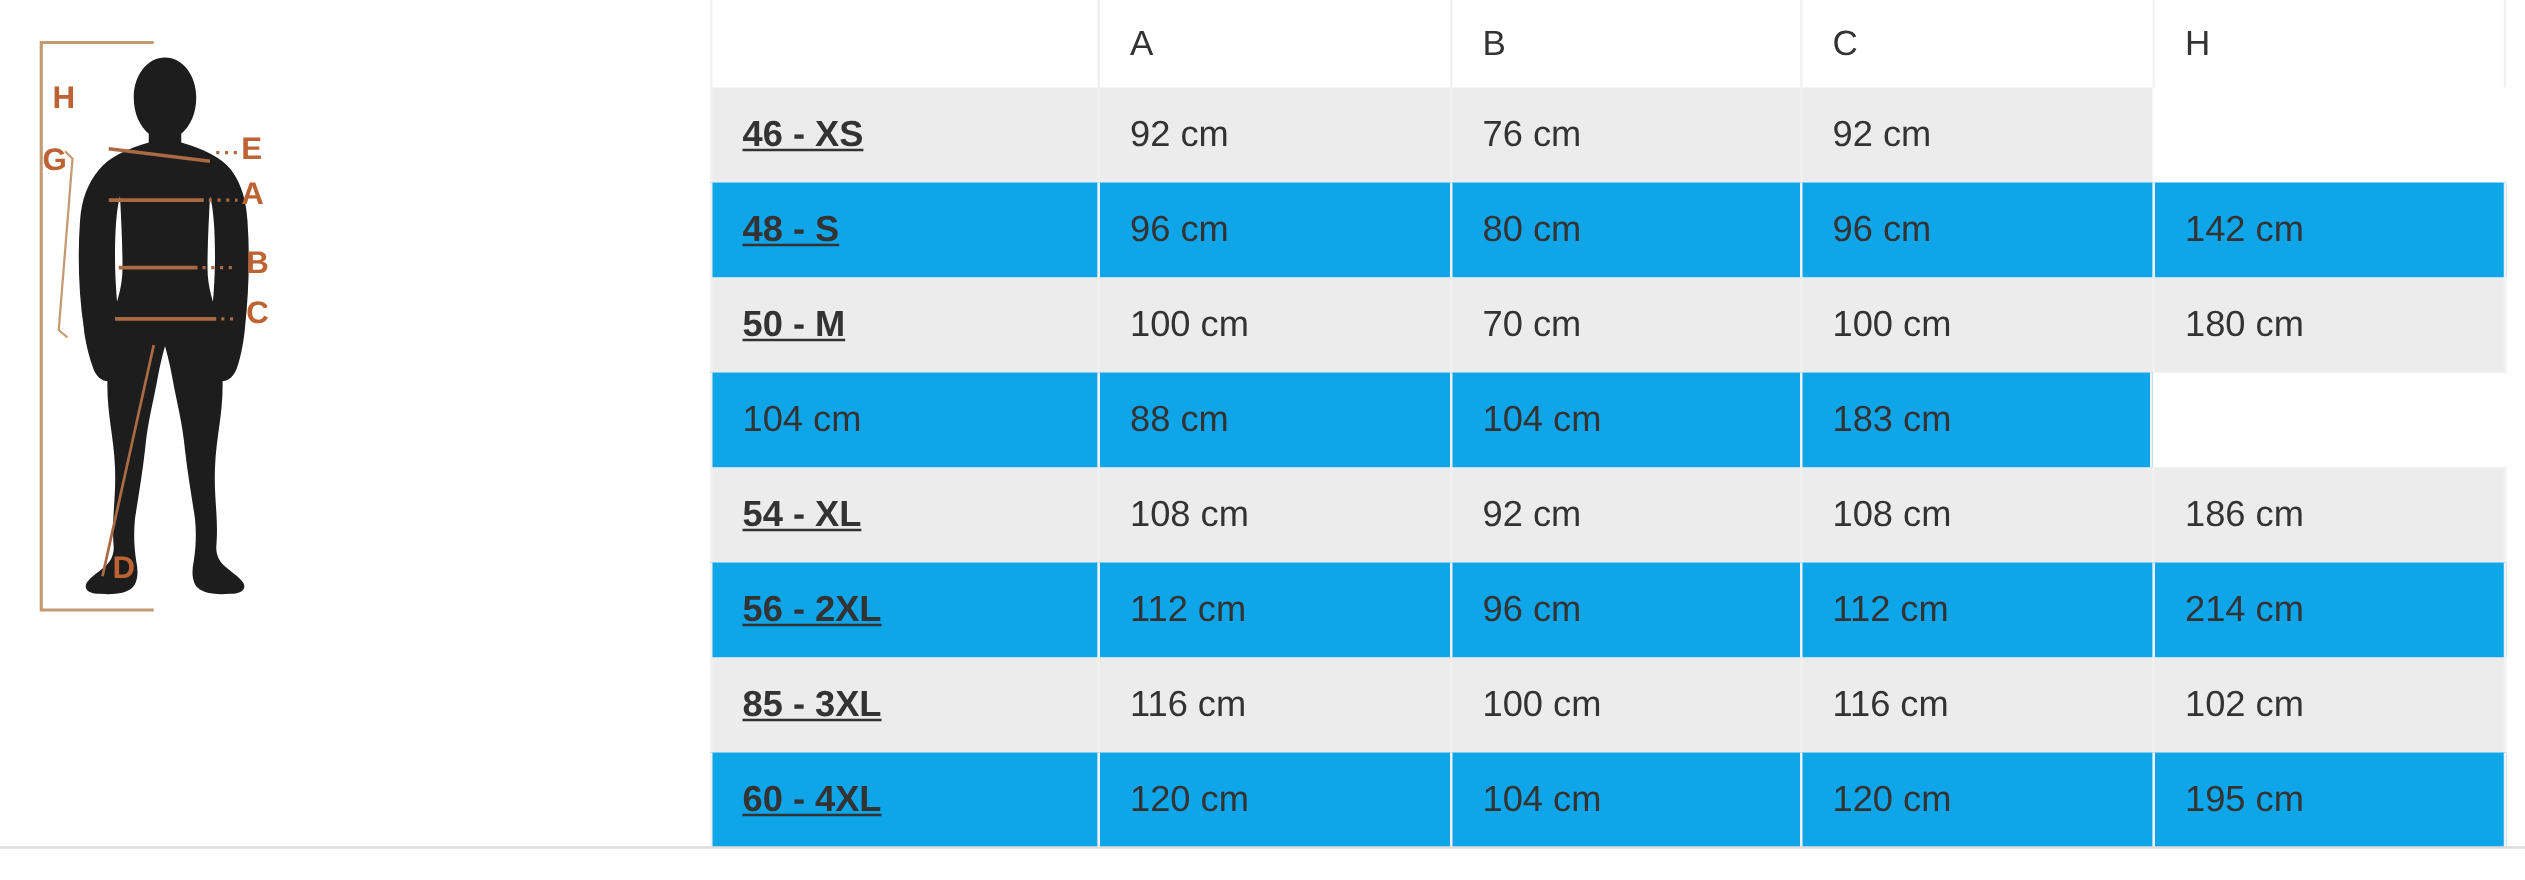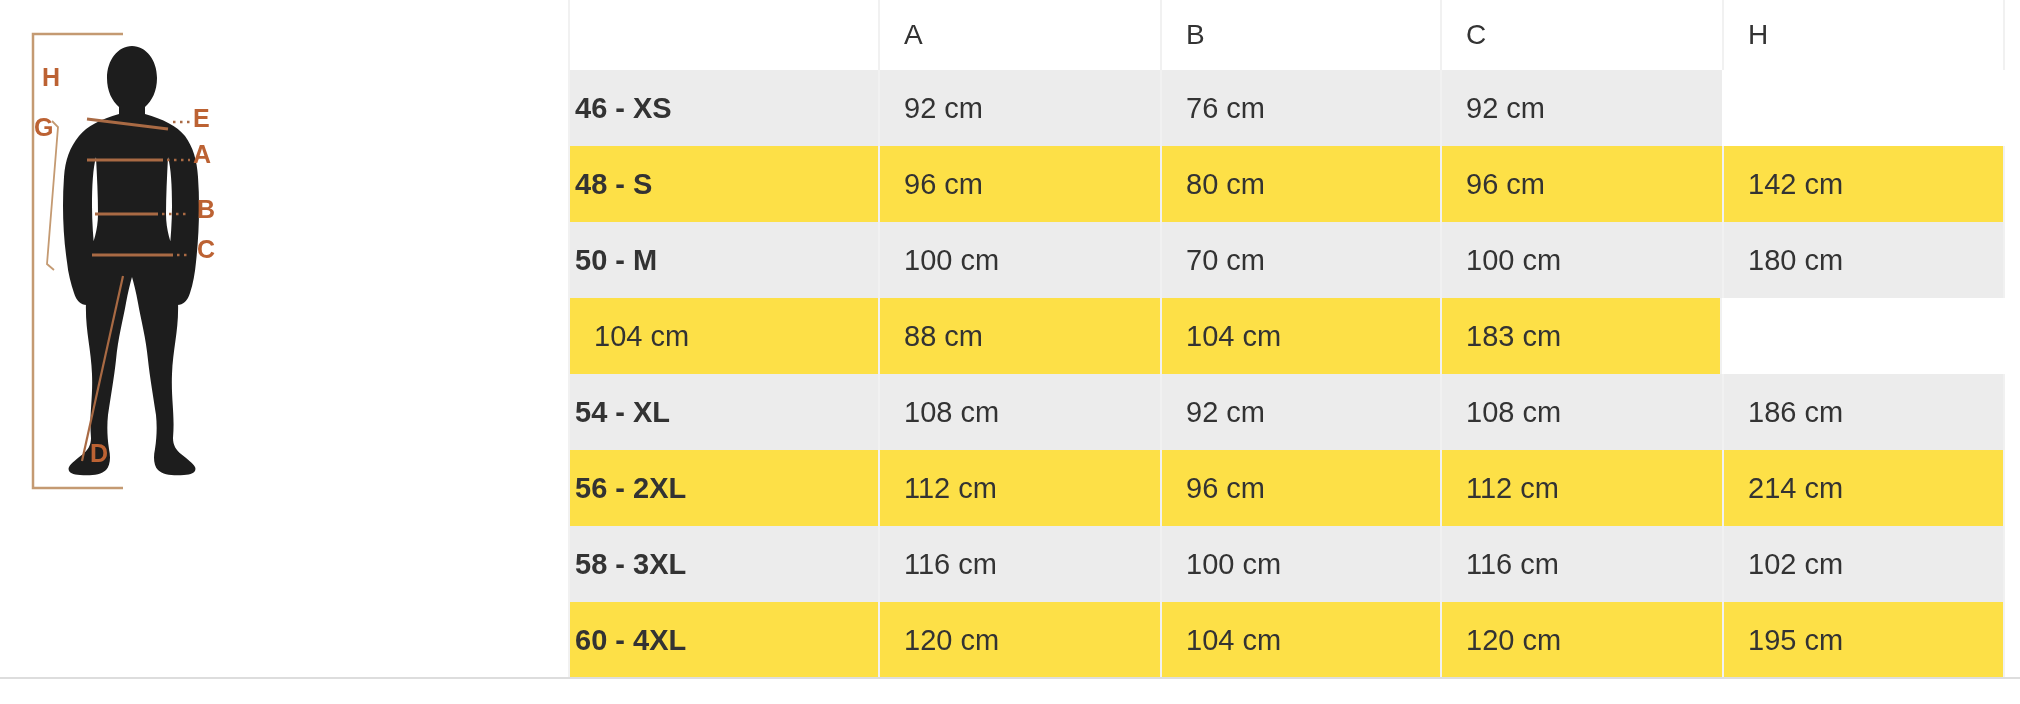--- a/index.html
+++ b/index.html
@@ -26,25 +26,25 @@
     grid-template-columns:310px 282px 280px 282px 283px;
     height:76px;
   }
   .trow.header{height:70px;}
   .cell{
     box-sizing:border-box;
     display:flex;align-items:center;
     border-left:2px solid #f1f1f1;
     padding-left:24px;
     font-size:29px;color:#333333;
-    background:#fde047;
+    background:#0ea5e9;
     white-space:nowrap;
   }
   .cell.last{border-right:2px solid #f1f1f1;}
-  .cell.size{font-weight:bold;padding-left:5px;}
+  .cell.size{font-weight:bold;padding-left:24px;text-decoration:underline;}
   .trow.header .cell{font-size:28px;background:#ffffff;}
   .trow.stripe .cell{background:#ececec;}
 
   .bottom-rule{
     position:absolute;left:0;top:677px;width:2020px;height:2px;
     background:#dddddd;
   }
 </style>
 </head>
 <body>
@@ -160,21 +160,21 @@
 
     <div class="trow">
       <div class="cell size">56 - 2XL</div>
       <div class="cell">112 cm</div>
       <div class="cell">96 cm</div>
       <div class="cell">112 cm</div>
       <div class="cell last">214 cm</div>
     </div>
 
     <div class="trow stripe">
-      <div class="cell size">58 - 3XL</div>
+      <div class="cell size">85 - 3XL</div>
       <div class="cell">116 cm</div>
       <div class="cell">100 cm</div>
       <div class="cell">116 cm</div>
       <div class="cell last">102 cm</div>
     </div>
 
     <div class="trow">
       <div class="cell size">60 - 4XL</div>
       <div class="cell">120 cm</div>
       <div class="cell">104 cm</div>

